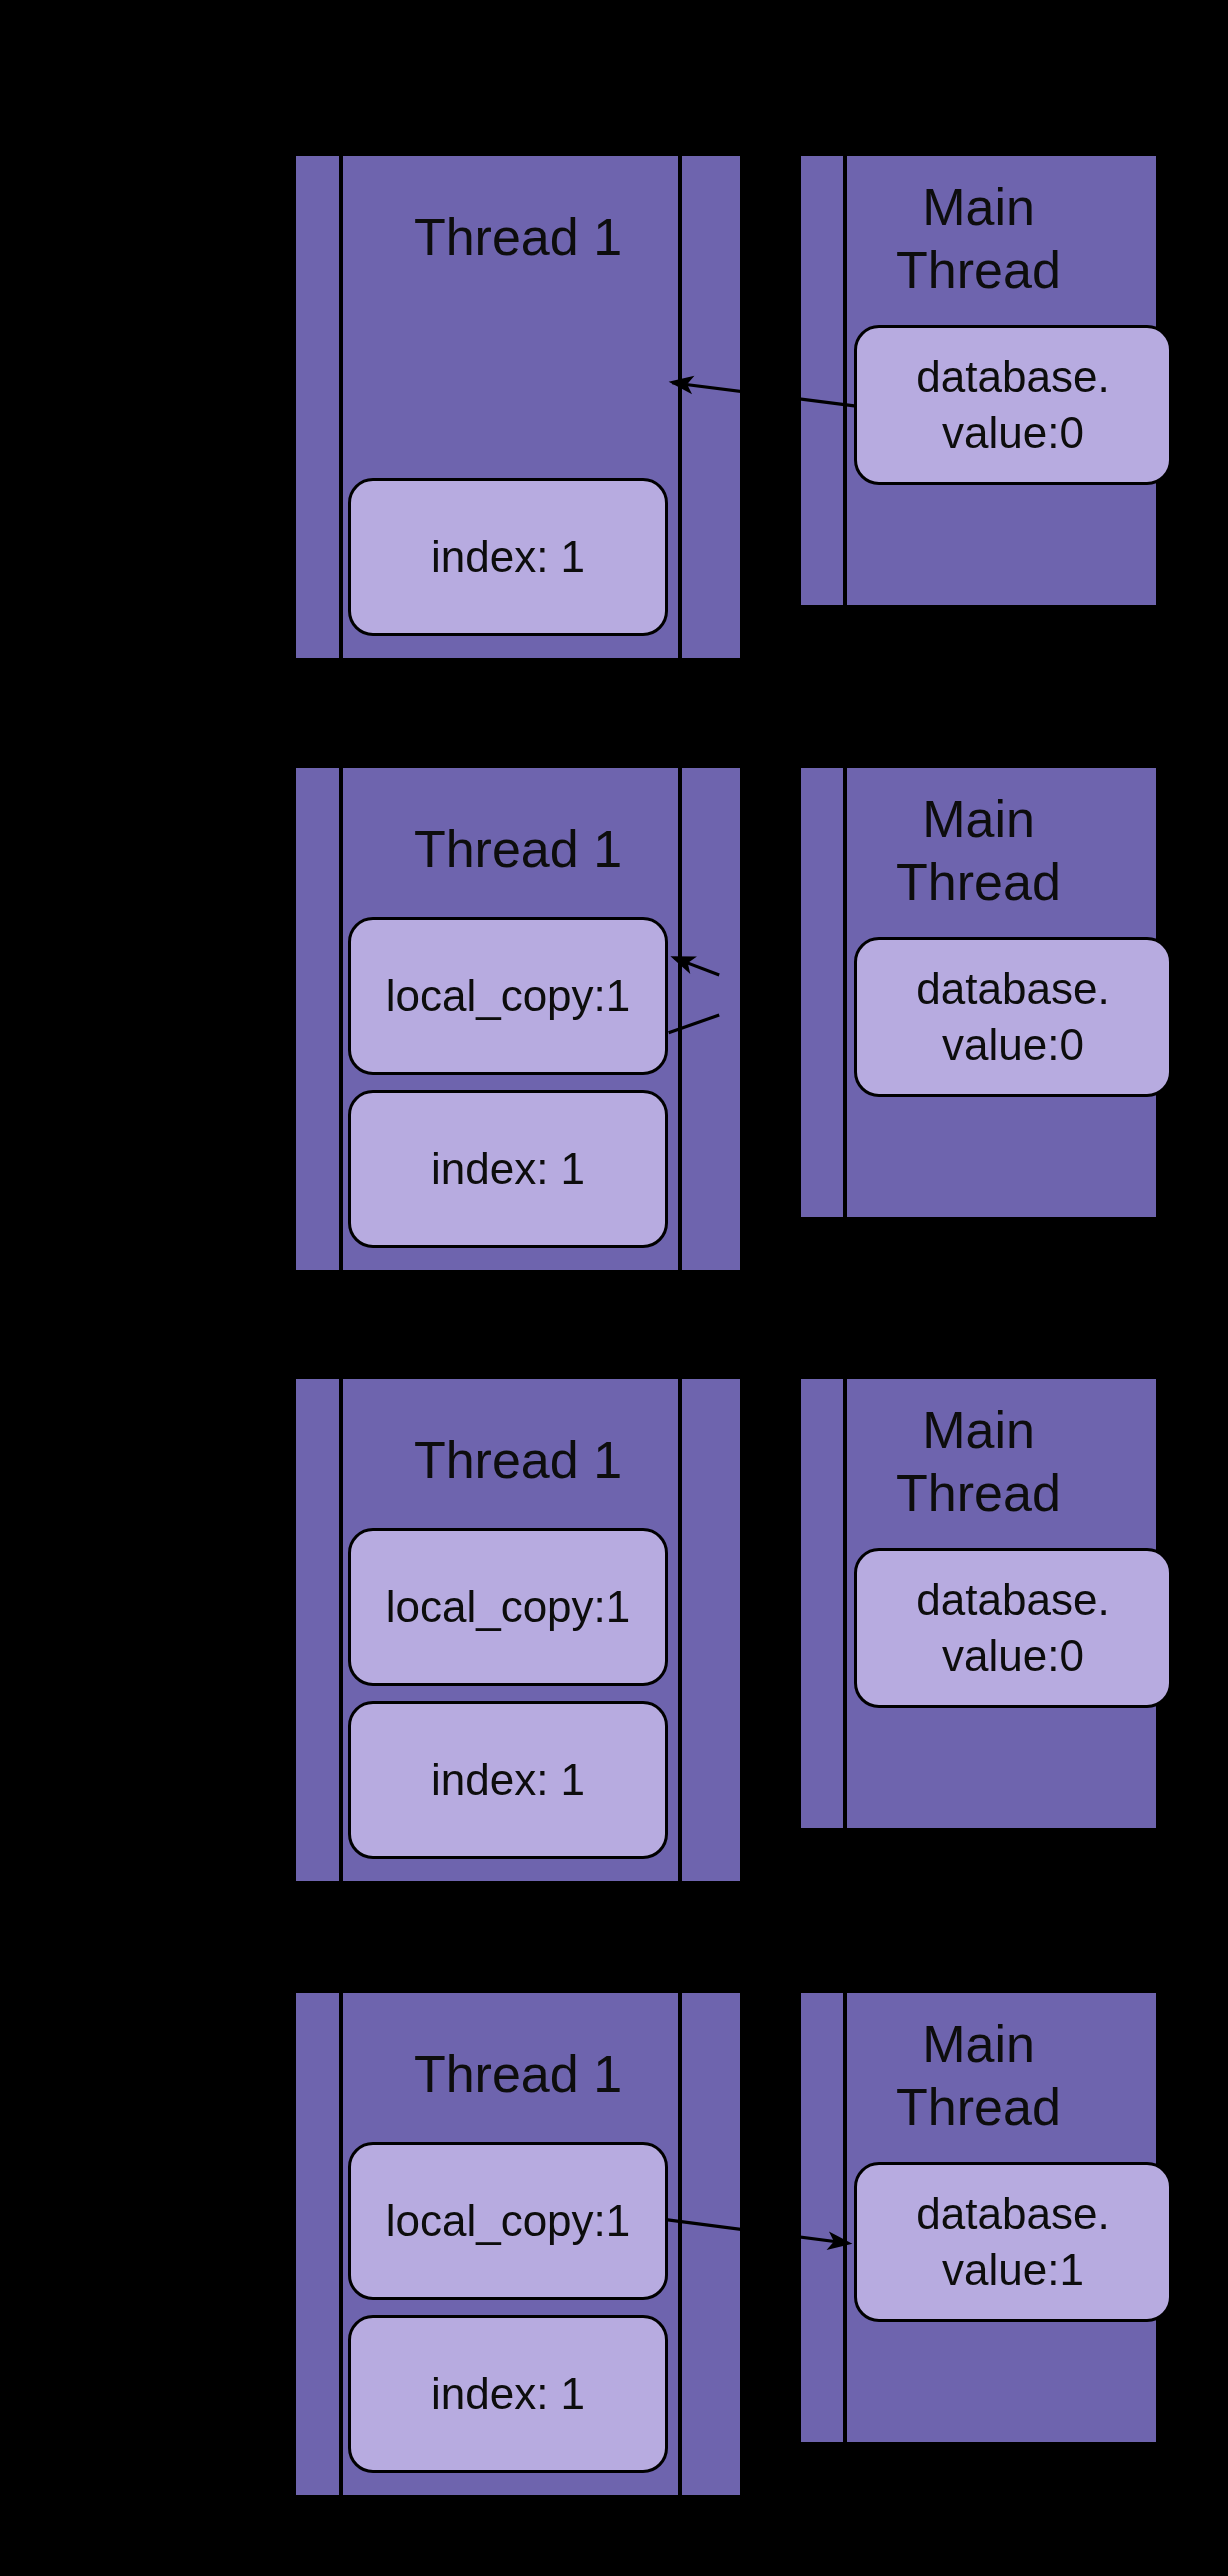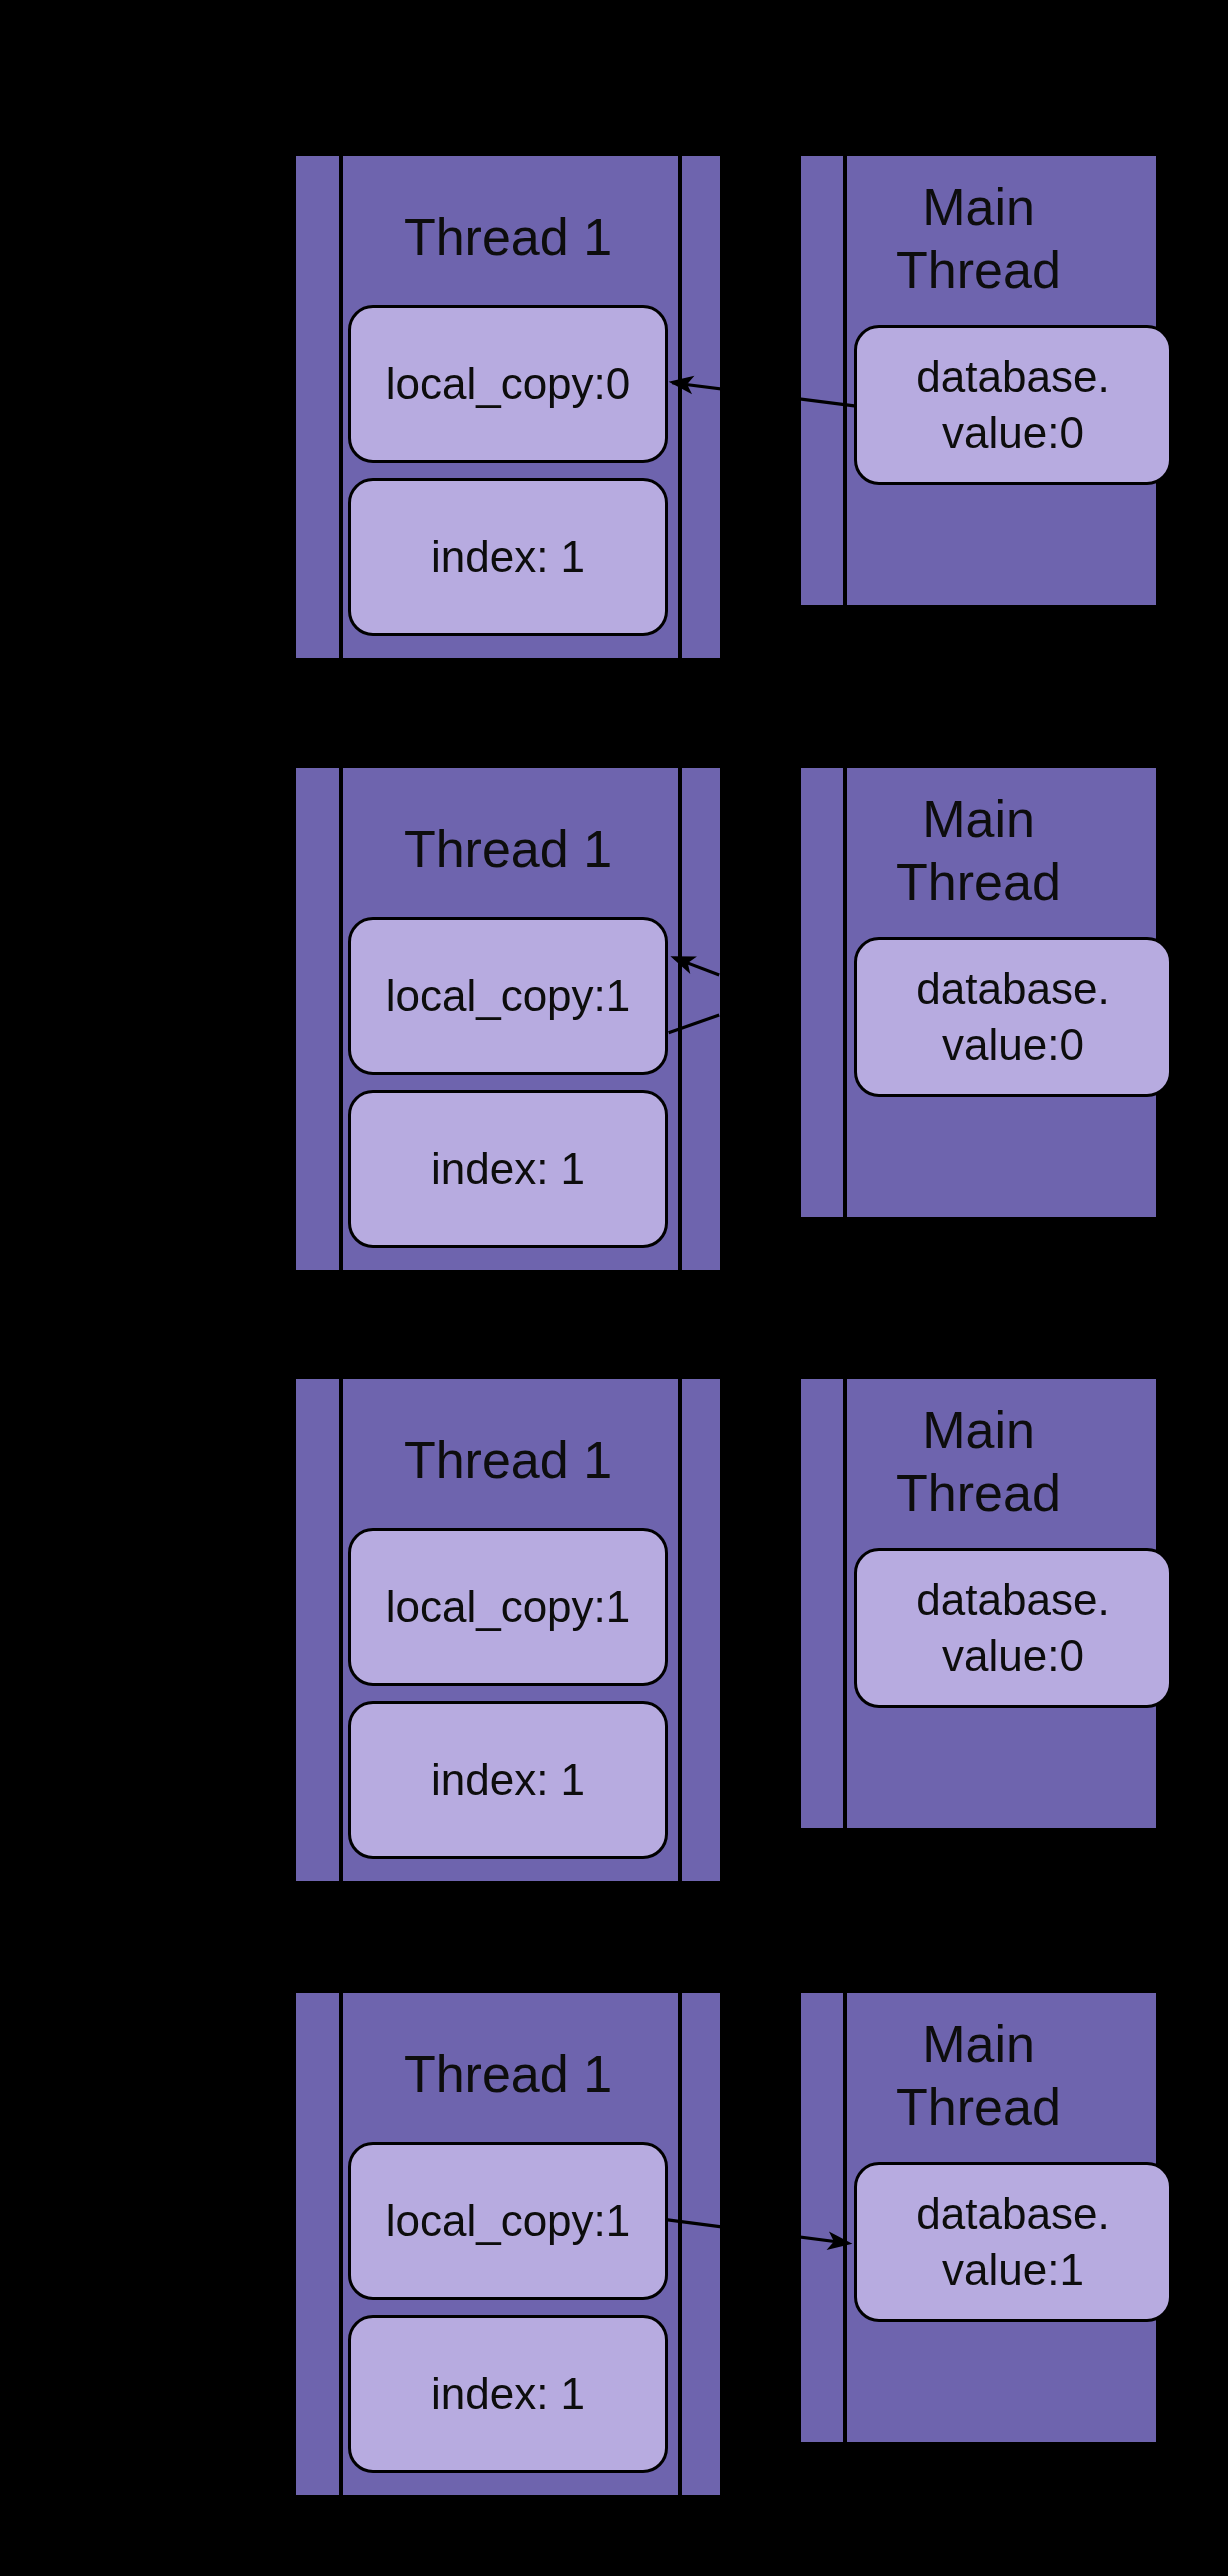--- a/index.html
+++ b/index.html
@@ -11,21 +11,21 @@
   }
   html,body{margin:0;padding:0;background:var(--bg);}
   .canvas{
     position:relative;width:1228px;height:2576px;
     background:var(--bg);overflow:hidden;
     font-family:"Liberation Sans", sans-serif;
     color:var(--text);
   }
   .row{position:absolute;left:0;width:1228px;height:502px;}
   .lane{position:absolute;top:0;background:var(--lane);}
-  .lane.thread{left:296px;width:424px;height:502px;}
+  .lane.thread{left:296px;width:424px;height:502px;padding-left:20px;}
   .lane.main{left:801px;width:355px;height:449px;}
   .vline{position:absolute;top:0;width:3.6px;height:100%;background:var(--stroke);}
   .lane.thread .vline.l{left:43px;}
   .lane.thread .vline.r{left:382px;}
   .lane.main .vline.l{left:42px;}
   .lane.main .vline.r{left:384px;}
   .lane-title{
     position:absolute;left:0;width:100%;
     text-align:center;font-size:52px;line-height:62px;
     color:var(--text);white-space:pre;
@@ -51,23 +51,20 @@
 </head>
 <body>
 
 <div class="canvas">
 
   <section class="row" style="top:156px">
     <div class="lane thread">
       <div class="vline l"></div>
       <div class="vline r"></div>
       <div class="lane-title">Thread 1</div>
-      <div class="node local">
-          <span>local_copy:0</span>
-        </div>
       <div class="node index">
           <span>index: 1</span>
         </div>
     </div>
     <div class="lane main">
       <div class="vline l"></div>
       <div class="vline r"></div>
       <div class="lane-title"><span>Main</span><br><span>Thread</span></div>
       <div class="node db">
           <span><span>database.</span><br><span>value:0</span></span>

